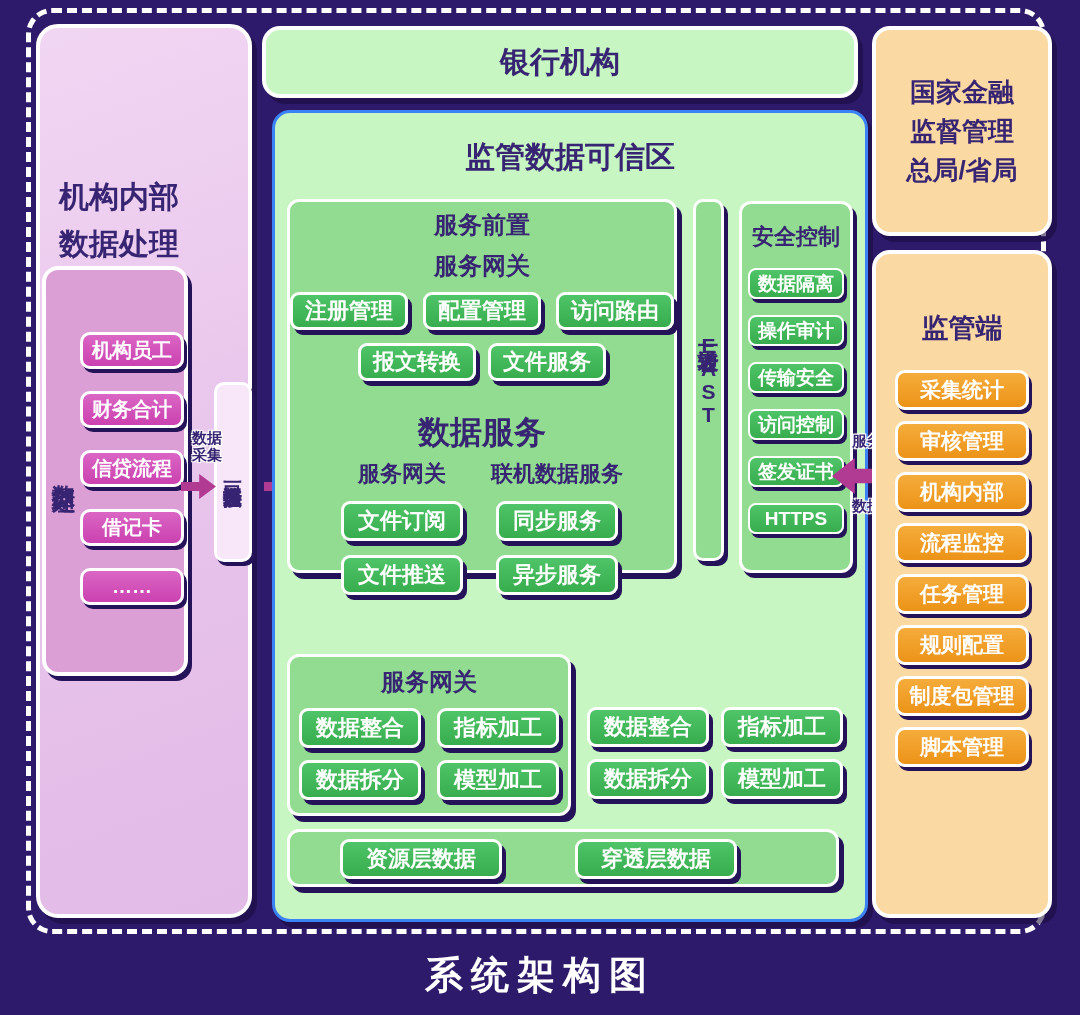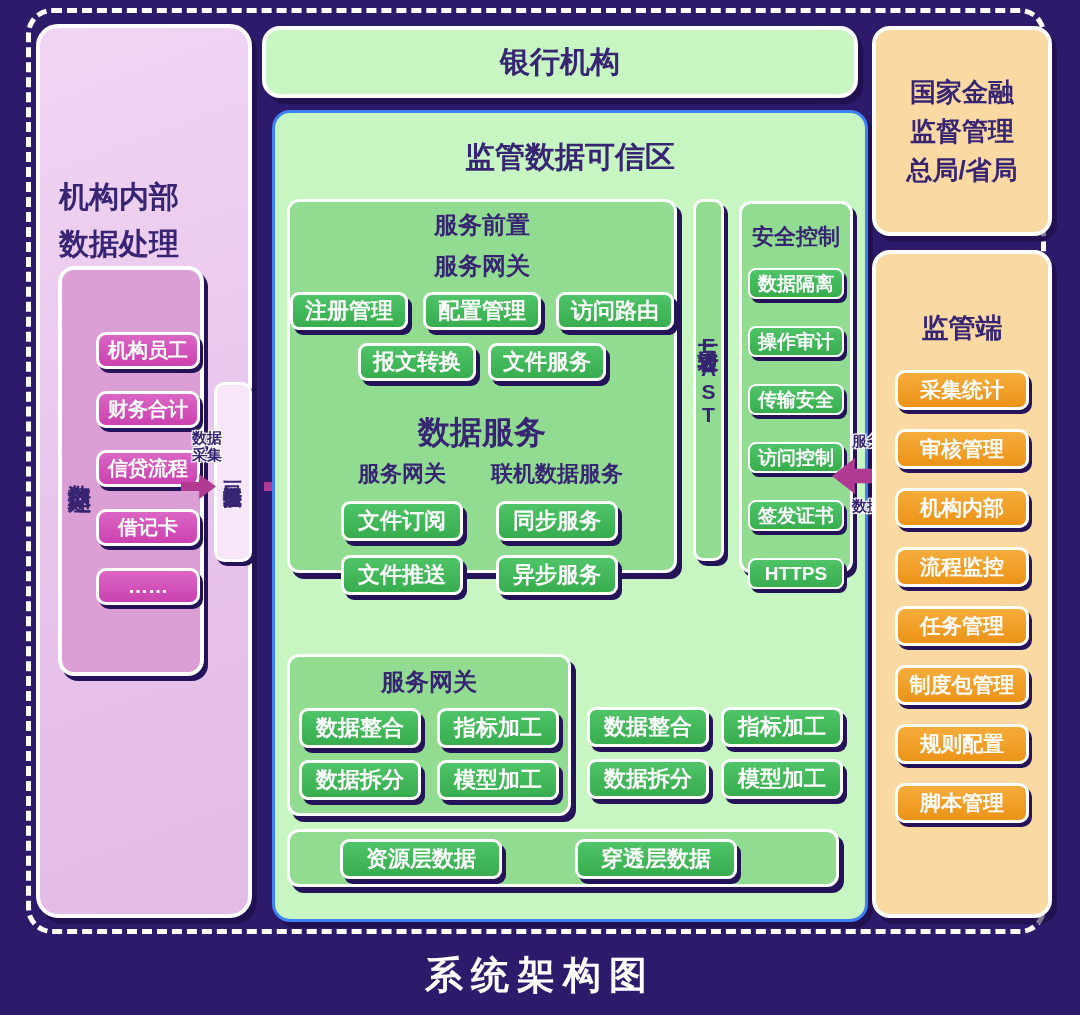--- a/index.html
+++ b/index.html
@@ -22,21 +22,21 @@
     background:linear-gradient(160deg,#f1d6f3 0%,#e7c2ea 60%,#e2bbe6 100%);
     border:4px solid #fff; border-radius:22px;
     box-shadow:5px 6px 0 rgba(24,11,58,.55);
   }
   .left-title {
     position:absolute; left:19px; top:146px;
     font-size:30px; font-weight:bold; color:#372472; line-height:1.55;
     white-space:pre-line;
   }
   .inner-pink {
-    position:absolute; left:18px; top:238px; width:146px; height:410px;
+    position:absolute; left:2px; top:238px; width:146px; height:410px;
     background:#db9fd5; border:4px solid #fff; border-radius:16px;
     box-shadow:4px 5px 0 #241358;
   }
   .process-label {
     position:absolute; left:3px; top:50%; transform:translateY(-50%);
     writing-mode:vertical-rl; text-orientation:upright;
     font-size:23px; font-weight:bold; color:#372472; letter-spacing:2px;
   }
   .pink-items {
     position:absolute; left:34px; top:62px;
@@ -126,21 +126,21 @@
     writing-mode:vertical-rl; text-orientation:upright;
     font-size:21px; font-weight:bold; color:#372472; line-height:1;
   }
   .sec-box {
     position:absolute; left:464px; top:88px; width:114px; height:372px;
     background:#92dc92; border:3px solid #fff; border-radius:12px;
     box-shadow:4px 5px 0 #241358;
     display:flex; flex-direction:column; align-items:center;
   }
   .sec-title { margin-top:18px; font-size:22px; }
-  .sec-items { margin-top:16px; display:flex; flex-direction:column; gap:27px; }
+  .sec-items { margin-top:16px; display:flex; flex-direction:column; gap:16px; }
   .btn-green.sec {
     min-width:96px; height:31px; font-size:19px;
     border-width:2px; border-radius:8px; box-shadow:3px 4px 0 #241358;
   }
   .zp-title {
     position:absolute; top:492px; width:100%; text-align:center;
     font-size:30px; font-weight:bold; color:#372472;
   }
   .gw-box {
     position:absolute; left:12px; top:541px; width:284px; height:162px;
@@ -171,21 +171,21 @@
     position:absolute; left:872px; top:250px; width:180px; height:668px;
     background:#fbd9a3; border:4px solid #fff; border-radius:18px;
     box-shadow:5px 6px 0 rgba(24,11,58,.55);
   }
   .reg-title {
     margin-top:56px; text-align:center;
     font-size:27px; font-weight:bold; color:#372472;
   }
   .reg-items {
     position:absolute; top:116px; left:50%; transform:translateX(-50%);
-    display:flex; flex-direction:column; gap:19px;
+    display:flex; flex-direction:column; gap:11px;
   }
   .btn-orange {
     width:134px; height:40px;
     background:linear-gradient(#f5ac3b,#ec9318);
     border:3px solid #fff; border-radius:10px;
     color:#fff; font-size:21px; font-weight:bold;
     display:flex; align-items:center; justify-content:center;
     box-shadow:3px 4px 0 #241358; white-space:nowrap;
   }
 
@@ -310,19 +310,19 @@
 </div>
 
 <div class="regulator-box">
   <div class="reg-title">监管端</div>
   <div class="reg-items">
     <div class="btn-orange">采集统计</div>
     <div class="btn-orange">审核管理</div>
     <div class="btn-orange">机构内部</div>
     <div class="btn-orange">流程监控</div>
     <div class="btn-orange">任务管理</div>
+    <div class="btn-orange">规则配置</div>
     <div class="btn-orange">制度包管理</div>
-    <div class="btn-orange">规则配置</div>
     <div class="btn-orange">脚本管理</div>
   </div>
 </div>
 
 <div class="footer-title">系统架构图</div>
 
 </body></html>

